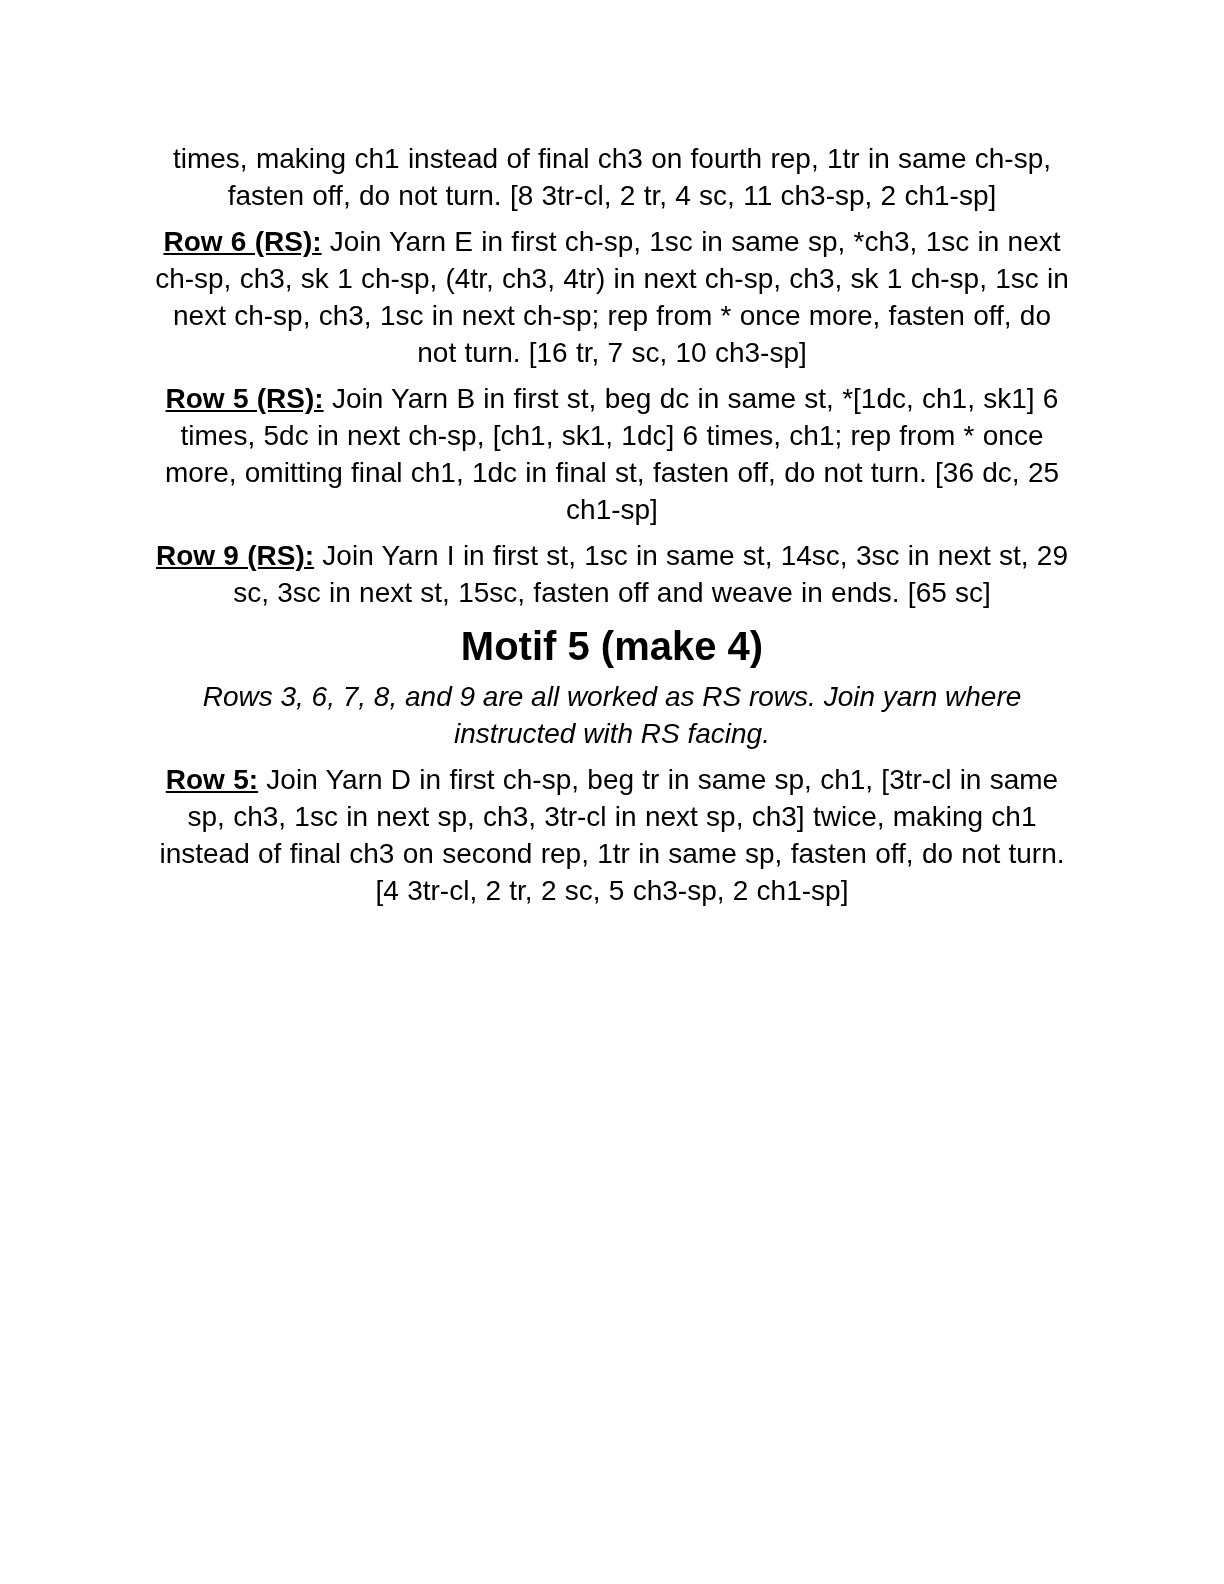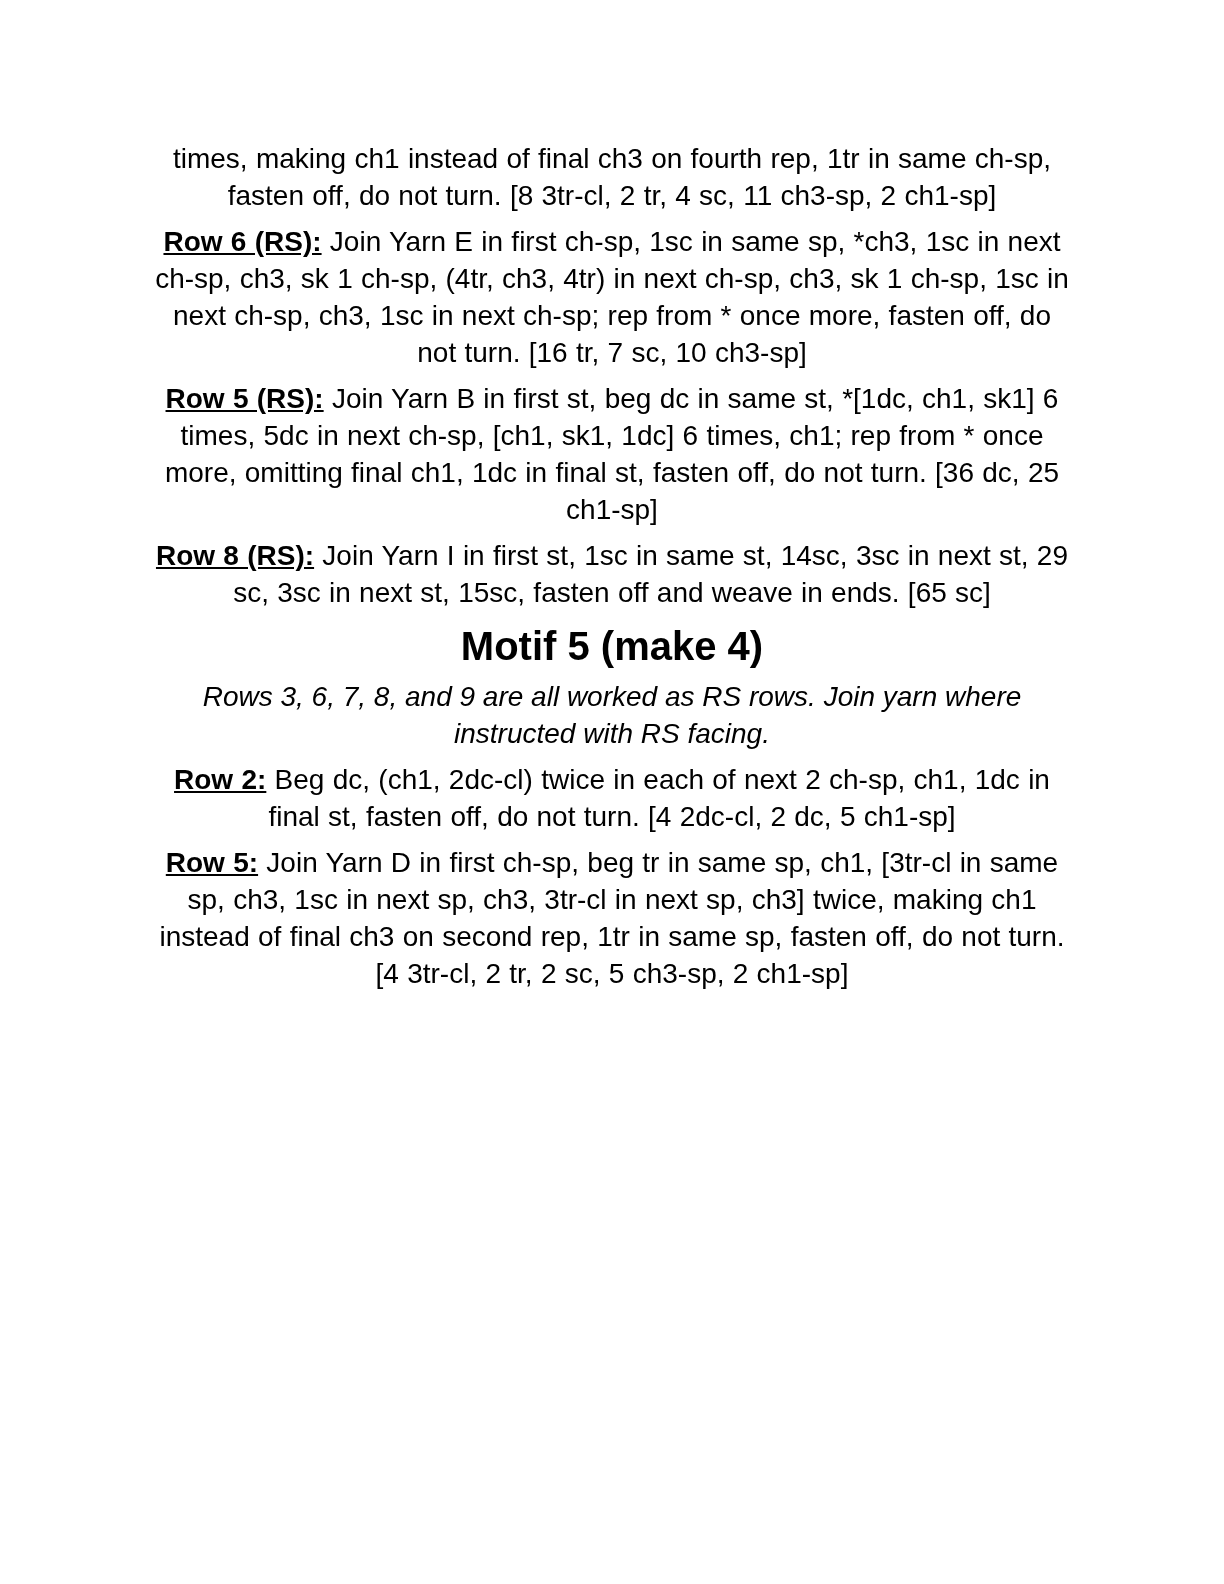--- a/index.html
+++ b/index.html
@@ -45,26 +45,25 @@
 
 <div class="page">
 
   <p class="para"><span class="lead"></span><span>times, making ch1 instead of final ch3 on fourth rep, 1tr in same ch-sp, fasten off, do not turn. [8 3tr-cl, 2 tr, 4 sc, 11 ch3-sp, 2 ch1-sp]</span></p>
 
   <p class="para"><span class="lead">Row 6 (RS):</span><span> Join Yarn E in first ch-sp, 1sc in same sp, *ch3, 1sc in next ch-sp, ch3, sk 1 ch-sp, (4tr, ch3, 4tr) in next ch-sp, ch3, sk 1 ch-sp, 1sc in next ch-sp, ch3, 1sc in next ch-sp; rep from * once more, fasten off, do not turn. [16 tr, 7 sc, 10 ch3-sp]</span></p>
 
 
   <p class="para"><span class="lead">Row 5 (RS):</span><span> Join Yarn B in first st, beg dc in same st, *[1dc, ch1, sk1] 6 times, 5dc in next ch-sp, [ch1, sk1, 1dc] 6 times, ch1; rep from * once more, omitting final ch1, 1dc in final st, fasten off, do not turn. [36 dc, 25 ch1-sp]</span></p>
 
-  <p class="para"><span class="lead">Row 8 (RS):</span><span> Join Yarn I in first st, 1sc in same st, 14sc, 3sc in next st, 29 sc, 3sc in next st, 15sc, fasten off and weave in ends. [65 sc]</span></p>
+  <p class="para"><span class="lead">Row 9 (RS):</span><span> Join Yarn I in first st, 1sc in same st, 14sc, 3sc in next st, 29 sc, 3sc in next st, 15sc, fasten off and weave in ends. [65 sc]</span></p>
 
   <h2 class="heading">Motif 5 (make 4)</h2>
 
   <p class="note">Rows 3, 6, 7, 8, and 9 are all worked as RS rows. Join yarn where instructed with RS facing.</p>
 
 
-  <p class="para"><span class="lead">Row 2:</span><span> Beg dc, (ch1, 2dc-cl) twice in each of next 2 ch-sp, ch1, 1dc in final st, fasten off, do not turn. [4 2dc-cl, 2 dc, 5 ch1-sp]</span></p>
 
 
 
   <p class="para"><span class="lead">Row 5:</span><span> Join Yarn D in first ch-sp, beg tr in same sp, ch1, [3tr-cl in same sp, ch3, 1sc in next sp, ch3, 3tr-cl in next sp, ch3] twice, making ch1 instead of final ch3 on second rep, 1tr in same sp, fasten off, do not turn. [4 3tr-cl, 2 tr, 2 sc, 5 ch3-sp, 2 ch1-sp]</span></p>
 
 </div>
 
 </body></html>

